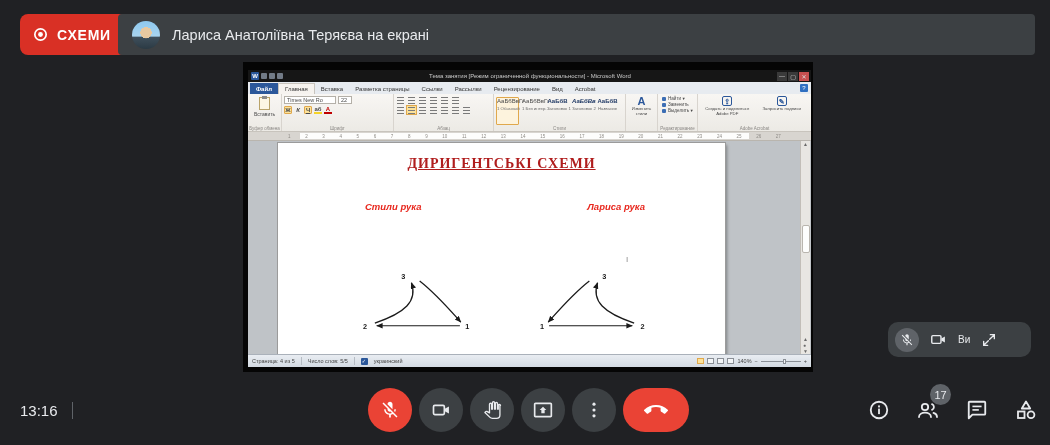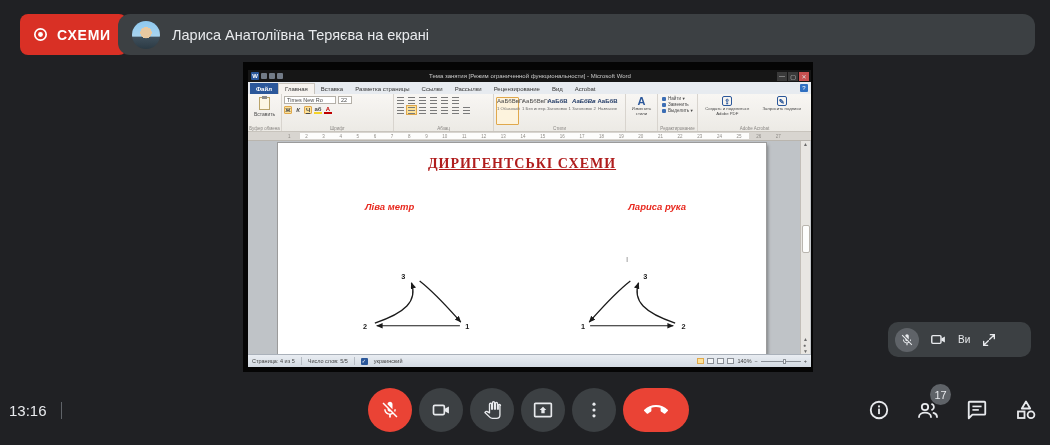--- a/index.html
+++ b/index.html
@@ -4,21 +4,21 @@
 <style>
   * { margin:0; padding:0; box-sizing:border-box; }
   html,body { width:1050px; height:445px; overflow:hidden; }
   body { background:#202124; font-family:"Liberation Sans", sans-serif; position:relative; }
 
   
   .rec-chip { position:absolute; left:20px; top:14px; height:41px; background:#d93025; border-radius:8px;
     display:flex; align-items:center; gap:8px; padding:0 16px 0 12px; color:#fff; font-weight:bold;
     font-size:14px; letter-spacing:.8px; cursor:pointer; }
   .presenter-pill { position:absolute; left:118px; top:14px; right:15px; height:41px; background:#3c4043;
-    border-radius:12px; display:flex; align-items:center; gap:12px; padding:0 14px; }
+    border-radius:4px; display:flex; align-items:center; gap:12px; padding:0 14px; }
   .avatar { width:28px; height:28px; border-radius:50%; flex:0 0 28px;
     background: radial-gradient(circle at 50% 42%, #e8c9a0 0 26%, transparent 27%),
                 linear-gradient(180deg,#8ec9ef 0%, #a9d4ef 55%, #40505c 56%, #2b3a44 100%); }
   .presenter-text { color:#e8eaed; font-size:14.5px; }
 
   
   .share { position:absolute; left:243px; top:62px; width:570px; height:310px; background:#050505; }
   .word { position:absolute; left:5px; top:8px; right:2px; bottom:5px; background:#bfc3c7;
     display:flex; flex-direction:column; font-family:"Liberation Sans", sans-serif; }
   .w-titlebar { height:12px; background:#161616; color:#c9c9c9; font-size:6px; display:flex; align-items:center; }
@@ -86,21 +86,21 @@
   .g-acr .w-grp-body { justify-content:space-around; padding-top:2px; }
   .acr-btn { width:44%; display:flex; flex-direction:column; align-items:center; gap:1px; }
   .acr-ico { width:10px; height:10px; border:1px solid #2b579a; border-radius:2px; color:#2b579a; font-size:7px; line-height:9px; text-align:center; font-weight:bold; }
 
   .w-ruler { height:9px; background:#d8d5d0; position:relative; border-bottom:1px solid #b9b5ae; }
   .w-ruler .band { position:absolute; left:52px; right:62px; top:1px; bottom:1px; background:#fdfdfc; }
   .w-ruler .nums { position:absolute; left:40px; right:30px; top:0; bottom:0; display:flex; justify-content:space-between;
     align-items:center; font-size:4.5px; color:#8f8c87; }
 
   .w-doc { flex:1; position:relative; background:#bfc3c7; overflow:hidden; }
-  .page { position:absolute; left:30px; top:2px; width:488px; height:230px; background:#fff;
+  .page { position:absolute; left:30px; top:2px; width:447px; height:230px; background:#fff;
     box-shadow:0 0 0 1px #9b9b9b, 2px 2px 3px rgba(0,0,0,.35); }
   .doc-title { position:absolute; left:0; right:0; top:13px; text-align:center;
     font-family:"Liberation Serif", serif; font-size:14px; font-weight:bold; color:#b01d1d;
     text-decoration:underline; letter-spacing:1px; }
   .hands { position:absolute; left:0; right:0; top:58px; display:flex; justify-content:space-between;
     padding:0 80px 0 87px; font-size:9.5px; font-weight:bold; font-style:italic; color:#e8281e; }
   .prosti { position:absolute; left:0; right:0; top:81px; text-align:center; font-size:9.5px; font-weight:bold; color:#141414; }
   .meter { position:absolute; left:0; right:0; top:101px; text-align:center; font-size:11px; font-weight:bold;
     color:#e8281e; text-decoration:underline; }
   .cursor-i { position:absolute; left:348px; top:112px; font-size:8px; color:#888; }
@@ -123,21 +123,21 @@
   .zoom-thumb { position:absolute; left:55%; top:-2px; width:3px; height:5px; background:#f4f6f8; border:1px solid #8a8f96; }
 
   
   .selfview { position:absolute; left:888px; top:322px; width:143px; height:35px; background:#3c4043;
     border-radius:10px; display:flex; align-items:center; gap:11px; padding:0 12px 0 7px; }
   .sv-mic { width:24px; height:24px; border-radius:50%; background:#5f6368; display:flex; align-items:center; justify-content:center; }
   .sv-label { color:#e8eaed; font-size:10px; }
 
   
   .bottombar { position:absolute; left:0; bottom:0; width:100%; height:70px; display:flex; align-items:center; }
-  .bb-left { display:flex; align-items:flex-start; gap:14px; padding-left:9px; color:#e8eaed; font-size:15px; white-space:nowrap; }
+  .bb-left { display:flex; align-items:flex-start; gap:14px; padding-left:20px; color:#e8eaed; font-size:15px; white-space:nowrap; }
   .bb-div { width:1px; height:17px; background:#5f6368; }
   .bb-center { position:absolute; left:368px; display:flex; align-items:center; gap:7px; }
   .ctl { width:44px; height:44px; border-radius:50%; background:#3c4043; display:flex; align-items:center; justify-content:center; cursor:pointer; }
   .ctl.red { background:#ea4335; }
   .ctl.endcall { width:66px; border-radius:22px; }
   .bb-right { position:absolute; right:12px; display:flex; align-items:center; gap:26px; }
   .bb-right .ric { position:relative; cursor:pointer; display:flex; }
   .badge { position:absolute; top:-14px; left:14px; min-width:21px; height:21px; border-radius:50%; background:#5f6368;
     color:#e8eaed; font-size:11px; display:flex; align-items:center; justify-content:center; }
 </style>
@@ -335,21 +335,21 @@
           <span>25</span>
           <span>26</span>
           <span>27</span>
         </span>
     </div>
 
     <div class="w-doc">
       <div class="page">
         <div class="doc-title">ДИРИГЕНТСЬКІ СХЕМИ</div>
         <div class="hands">
-          <span>Ліва метр</span>
+          <span>Стили рука</span>
           <span>Лариса рука</span>
         </div>
         <span class="cursor-i">I</span>
 
         <div class="diagrams">
           <svg width="112" height="64" viewBox="0 0 120 70">
             <defs>
               <marker id="ah" markerUnits="userSpaceOnUse" markerWidth="8" markerHeight="8" refX="6.5" refY="3" orient="auto">
                 <path d="M0,0 L7,3 L0,6 z" fill="#1a1a1a"></path>
               </marker>

